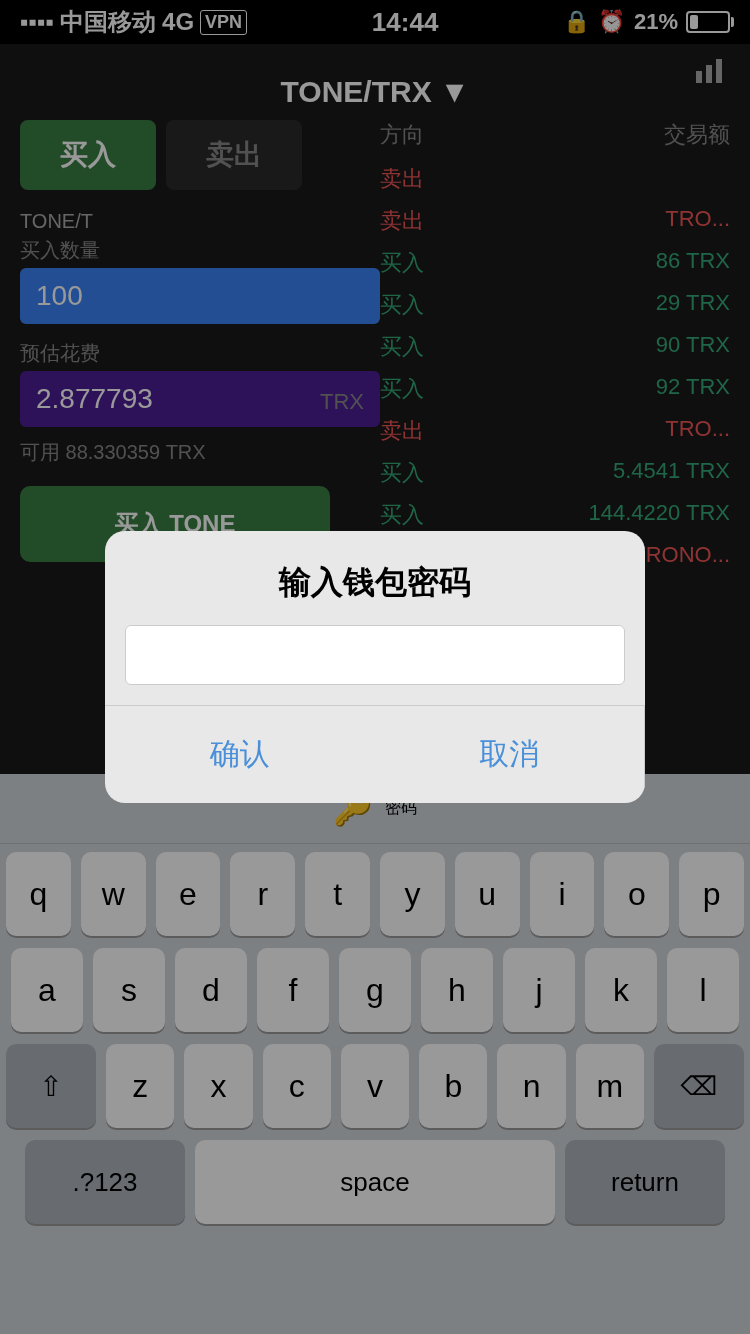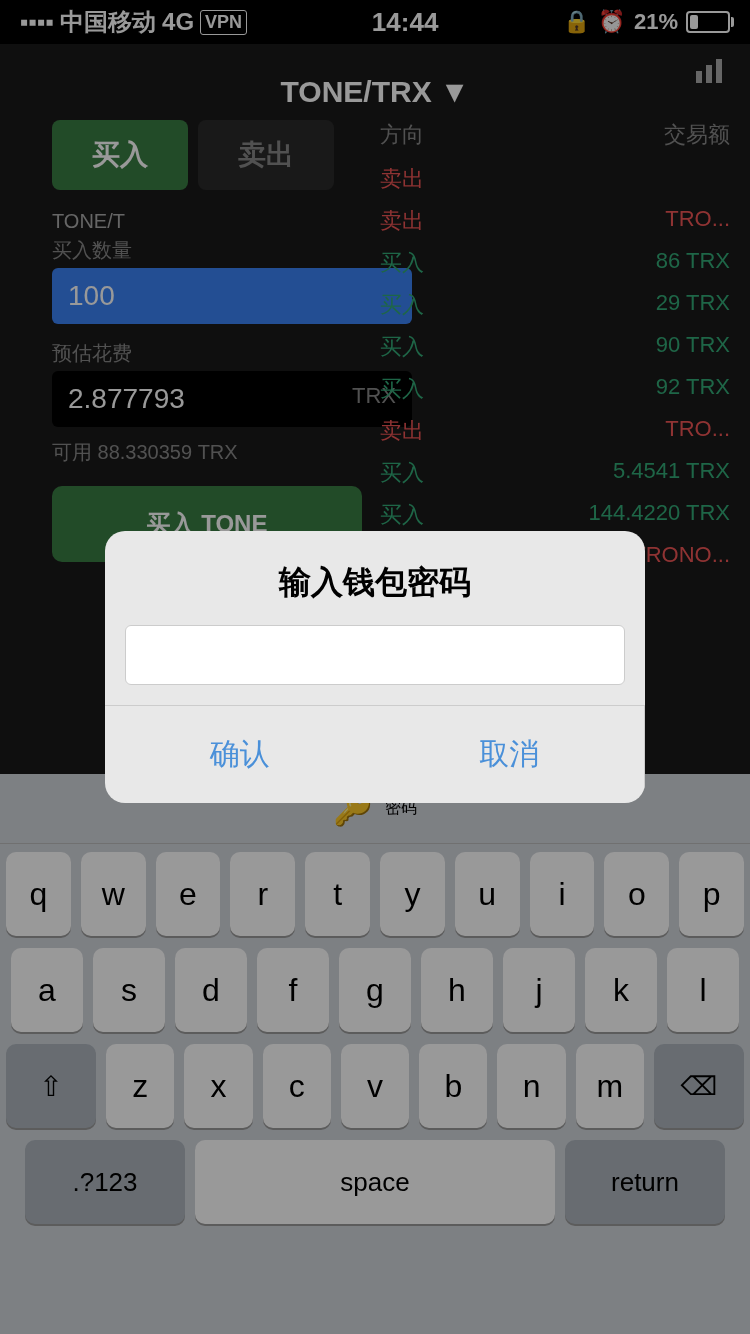--- a/index.html
+++ b/index.html
@@ -131,22 +131,22 @@
       font-size: 28px;
       flex: 1;
     }
     .fee-label {
       color: #888;
       font-size: 20px;
       margin-bottom: 4px;
     }
     .fee-row {
       display: flex;
-      align-items: flex-start;
-      background: #000000;
+      align-items: flex-end;
+      background: #4c1d95;
       border-radius: 6px;
       padding: 12px 16px;
       margin-bottom: 12px;
     }
     .fee-row .val {
       color: #fff;
       font-size: 28px;
       flex: 1;
     }
     .fee-row .unit {
@@ -313,21 +313,21 @@
   </div>
   <div class="header-icon">
     <svg width="32" height="28" viewBox="0 0 32 28" fill="none">
       <rect x="2" y="14" width="6" height="12" fill="#aaa"></rect>
       <rect x="12" y="8" width="6" height="18" fill="#aaa"></rect>
       <rect x="22" y="2" width="6" height="24" fill="#aaa"></rect>
     </svg>
   </div>
 </div>
 
-<div style="position:relative; height:640px; background:#1a1a1a; overflow:hidden;margin-left:32px;">
+<div style="position:relative; height:640px; background:#1a1a1a; overflow:hidden;">
 
   <div style="position:absolute; left:0; top:0; width:380px; padding:16px 0 0 20px;">
     <div class="tabs">
       <button class="tab-buy">买入</button>
       <button class="tab-sell">卖出</button>
     </div>
     <div style="color:#aaa;font-size:20px;margin-bottom:4px;">
       <span>TONE/T</span>
     </div>
     <div class="input-label">买入数量</div>

